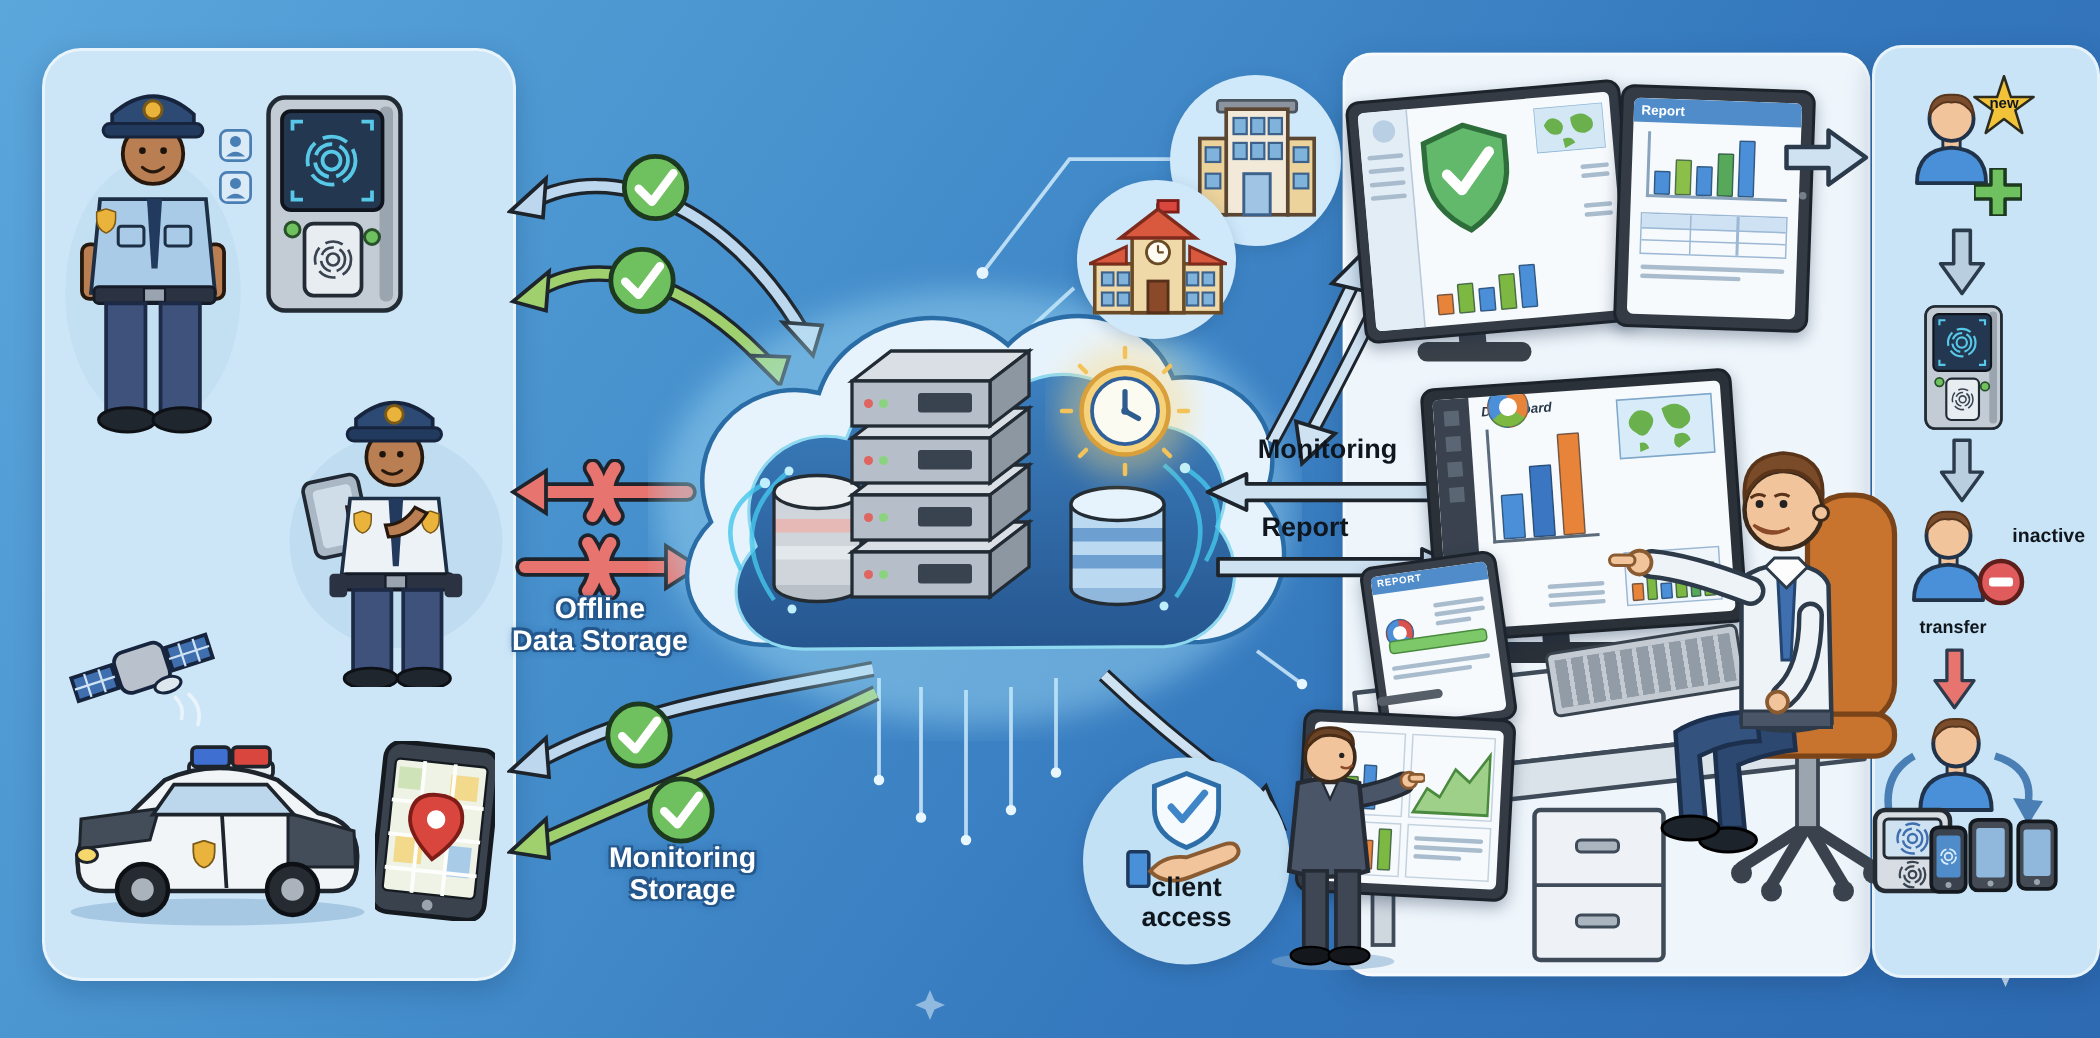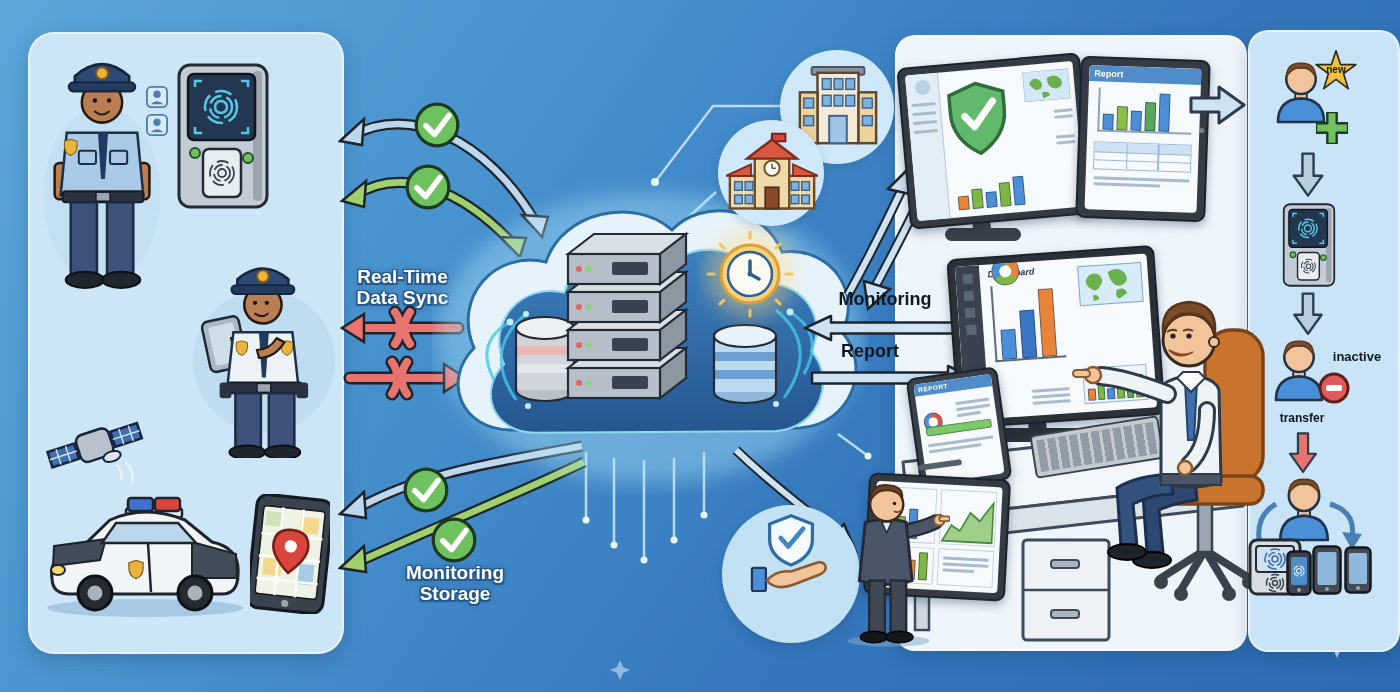--- a/index.html
+++ b/index.html
@@ -224,44 +224,44 @@
     <polygon points="2,46 26,24 24,50" fill="#bcd7ee" stroke="#1d242c" stroke-width="2.5"></polygon>
     <polygon points="204,142 184,120 210,122" fill="#bcd7ee" stroke="#1d242c" stroke-width="2.5"></polygon>
     <path d="M18,100 C 62,72 122,92 176,150" stroke="#1d242c" stroke-width="11" fill="none"></path>
     <path d="M18,100 C 62,72 122,92 176,150" stroke="#9fd06d" stroke-width="6.5" fill="none"></path>
     <polygon points="4,106 28,86 26,112" fill="#9fd06d" stroke="#1d242c" stroke-width="2.5"></polygon>
     <polygon points="182,162 162,142 188,143" fill="#9fd06d" stroke="#1d242c" stroke-width="2.5"></polygon>
     <use href="#sym-check" x="75" y="6" width="48" height="48"></use>
     <use href="#sym-check" x="66" y="68" width="48" height="48"></use>
   </svg>
 
-  <div class="abs wlabel" style="left:330px;top:266px;width:145px;font-size:19px">
-    <div>Real-Time</div>
-      <div>Data Sync</div>
-  </div>
   <svg class="abs" style="left:340px;top:306px" width="128" height="96" viewBox="0 0 128 96">
     <g stroke="#1d242c" stroke-width="13" fill="none" stroke-linecap="round">
       <path d="M18,22 H118"></path>
         <path d="M55,6 q11,16 0,32"></path>
         <path d="M70,6 q-11,16 0,32"></path>
       <path d="M10,72 H110"></path>
         <path d="M52,56 q11,16 0,32"></path>
         <path d="M67,56 q-11,16 0,32"></path>
     </g>
     <g stroke="#e8746f" stroke-width="8" fill="none" stroke-linecap="round">
       <path d="M18,22 H118"></path>
         <path d="M55,6 q11,16 0,32"></path>
         <path d="M70,6 q-11,16 0,32"></path>
       <path d="M10,72 H110"></path>
         <path d="M52,56 q11,16 0,32"></path>
         <path d="M67,56 q-11,16 0,32"></path>
     </g>
     <polygon points="2,22 24,8 24,36" fill="#e8746f" stroke="#1d242c" stroke-width="2.5"></polygon>
     <polygon points="126,72 104,58 104,86" fill="#e8746f" stroke="#1d242c" stroke-width="2.5"></polygon>
   </svg>
+  <div class="abs wlabel" style="left:320px;top:396px;width:160px;font-size:19px">
+    <div>Offline</div>
+      <div>Data Storage</div>
+  </div>
 
   <svg class="abs" style="left:338px;top:440px" width="252" height="178" viewBox="0 0 252 178">
     <path d="M20,68 C 85,32 160,22 244,6" stroke="#1d242c" stroke-width="11" fill="none"></path>
     <path d="M20,68 C 85,32 160,22 244,6" stroke="#bcd7ee" stroke-width="6.5" fill="none"></path>
     <polygon points="2,74 26,52 28,78" fill="#bcd7ee" stroke="#1d242c" stroke-width="2.5"></polygon>
     <path d="M20,122 C 95,88 175,56 246,22" stroke="#1d242c" stroke-width="11" fill="none"></path>
     <path d="M20,122 C 95,88 175,56 246,22" stroke="#9fd06d" stroke-width="6.5" fill="none"></path>
     <polygon points="2,128 26,106 28,132" fill="#9fd06d" stroke="#1d242c" stroke-width="2.5"></polygon>
     <use href="#sym-check" x="64" y="26" width="48" height="48"></use>
     <use href="#sym-check" x="92" y="76" width="48" height="48"></use>
@@ -444,20 +444,24 @@
     <polygon points="134,112 104,104 122,84" fill="#cfe2f2" stroke="#1d242c" stroke-width="2.5"></polygon>
   </svg>
 
   <div class="abs" style="left:722px;top:505px;width:138px;height:138px;border-radius:50%;background:#c3e1f5;box-shadow:0 4px 12px rgba(25,55,95,.25)"></div>
   <svg class="abs" style="left:744px;top:512px" width="94" height="80" viewBox="0 0 100 86">
     <path d="M50,4 l23,9 v16 q0,19 -23,28 q-23,-9 -23,-28 v-16 Z" fill="#f4fafe" stroke="#2d6ea8" stroke-width="3.5"></path>
     <path d="M39,28 l8,9 l16,-19" fill="none" stroke="#3f86c9" stroke-width="5" stroke-linecap="round" stroke-linejoin="round"></path>
     <rect x="8" y="60" width="15" height="25" rx="2" fill="#4a90d9" stroke="#1d3a5e" stroke-width="2.5"></rect>
     <path d="M24,74 q10,-12 26,-10 l26,-9 q9,-3 11,3 q2,6 -8,10 l-26,10 q-18,7 -29,-4 Z" fill="#f2c49c" stroke="#8a5a30" stroke-width="2.8"></path>
   </svg>
+  <div class="abs dlabel" style="left:740px;top:582px;width:102px;font-size:18px">
+    <div>client</div>
+      <div>access</div>
+  </div>
 
   <div class="abs" style="left:972px;top:204px;width:18px;height:28px;background:#3b4149;transform:rotate(-5deg)"></div>
   <div class="abs" style="left:945px;top:228px;width:76px;height:13px;border-radius:7px;background:#3b4149"></div>
   <div class="screen-frame" style="left:903px;top:60px;width:168px;height:146px;transform:rotate(-5deg)">
     <div class="screen">
       <div class="abs" style="left:0;top:0;bottom:0;width:32px;background:#e3edf6;border-right:1px solid #b9c9da">
         <div style="width:15px;height:15px;border-radius:50%;background:#b9cfe4;margin:6px auto 8px"></div>
         <div class="tline" style="margin:6px 4px"></div>
           <div class="tline" style="margin:6px 4px"></div>
         <div class="tline" style="margin:6px 4px"></div>
@@ -694,21 +698,21 @@
   <svg class="abs" style="left:1278px;top:202px;width:62px;height:86px">
     <use href="#sym-scanner" width="62" height="86" style="transform:scale(1)"></use>
     <use href="#sym-scanner" x="0" y="0" width="62" height="86"></use>
   </svg>
   <svg class="abs" style="left:1292px;top:292px;width:32px;height:44px;color:#b9cfe0">
     <use href="#sym-down-arrow" width="32" height="44"></use>
   </svg>
   <svg class="abs" style="left:1266px;top:338px;width:66px;height:64px;color:#4a90d9">
     <use href="#sym-person" width="66" height="64"></use>
   </svg>
-  <div class="abs dlabel" style="left:1324px;top:350px;width:66px;font-size:13px;text-align:center">inactive</div>
+  <div class="abs dlabel" style="left:1324px;top:350px;width:66px;font-size:13px;text-align:right">inactive</div>
   <svg class="abs" style="left:1318px;top:372px;width:32px;height:32px">
     <circle cx="16" cy="16" r="14" fill="#e05c5c" stroke="#5e1f1c" stroke-width="3"></circle>
     <rect x="8" y="13" width="16" height="6" rx="2" fill="#fff"></rect>
   </svg>
   <div class="abs dlabel" style="left:1262px;top:412px;width:80px;font-size:12px">transfer</div>
   <svg class="abs" style="left:1288px;top:432px;width:30px;height:42px;color:#e8746f">
     <use href="#sym-down-arrow" width="30" height="42"></use>
   </svg>
   <svg class="abs" style="left:1270px;top:476px;width:68px;height:66px;color:#4a90d9">
     <use href="#sym-person" width="68" height="66"></use>

